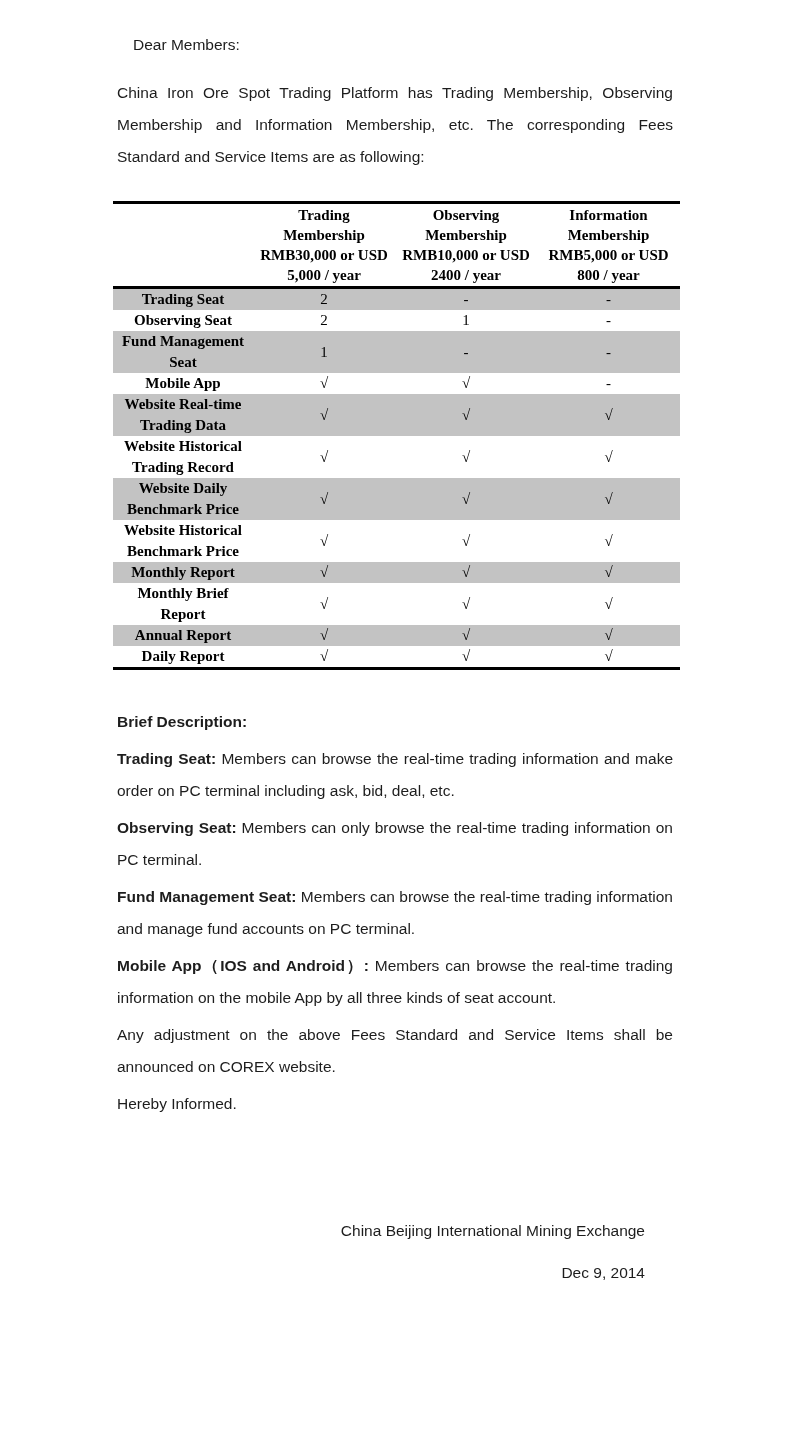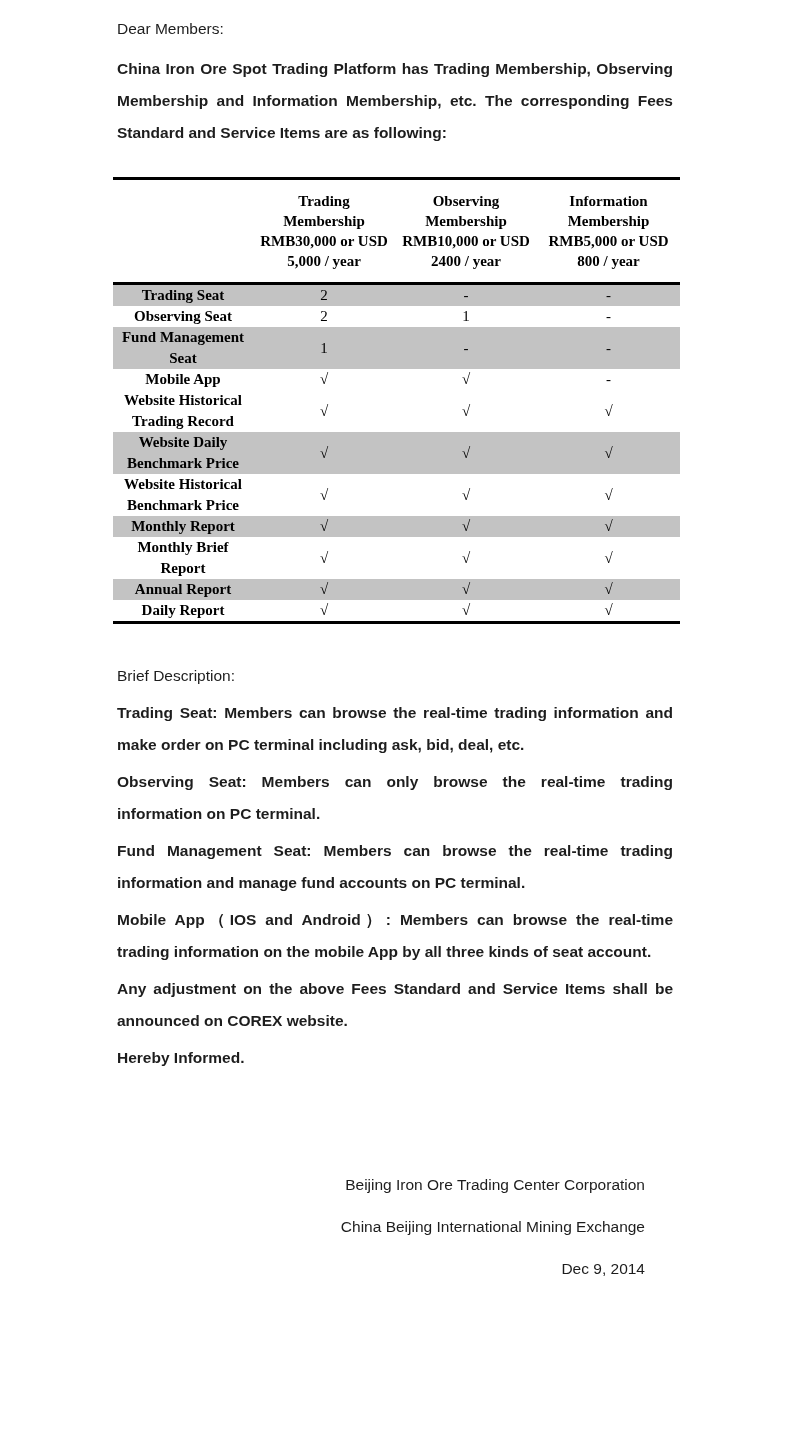--- a/index.html
+++ b/index.html
@@ -6,55 +6,55 @@
   body {
     width: 791px; height: 1456px;
     background: #ffffff;
     font-family: "Liberation Sans", "DejaVu Sans", sans-serif;
     font-size: 15.5px;
     color: #1d1d1d;
     overflow: hidden;
   }
   .page { padding: 13px 118px 0 117px; }
 
-  .salutation { margin: 0; line-height: 32px; }
-  .para { margin: 5px 0 0 0; line-height: 32px; text-align: justify; font-weight: bold; }
+  .salutation { margin: 16px; line-height: 32px; }
+  .para { margin: 5px 0 0 0; line-height: 32px; text-align: justify; }
   .intro { margin-top: 8px; }
 
   table.fees {
     margin: 28px 0 0 -4px;
     width: 567px;
     border-collapse: collapse;
     table-layout: fixed;
     font-family: "Liberation Serif", "DejaVu Serif", serif;
     font-size: 15px;
     color: #000000;
     border-top: 3px solid #000;
     border-bottom: 3px solid #000;
   }
   table.fees thead tr { border-bottom: 3px solid #000; }
   table.fees th {
     font-weight: bold;
     text-align: center;
     vertical-align: middle;
     line-height: 20px;
-    padding: 11px 2px;
+    padding: 1px 2px;
   }
   table.fees td {
     text-align: center;
     vertical-align: middle;
     line-height: 21px;
     padding: 0 2px;
     margin-left: 29px;
   }
   table.fees td.row-label { font-weight: bold; }
   table.fees tr.shaded { background: #c3c3c3; }
 
   .section-heading {
-    font-weight: normal;
+    font-weight: bold;
     margin: 36px 0 0 0;
     line-height: 32px;
   }
   .closing-block {
     margin-top: 95px;
     text-align: right;
     padding-right: 28px;
   }
   .closing-block p { margin: 10px 0 0 0; line-height: 32px; text-align: right; }
 </style>
@@ -115,20 +115,26 @@
           <td>1</td>
           <td>-</td>
           <td>-</td>
         </tr>
         <tr>
           <td class="row-label">Mobile App</td>
           <td>√</td>
           <td>√</td>
           <td>-</td>
         </tr>
+        <tr class="shaded">
+          <td class="row-label">Website Real-time Trading Data</td>
+          <td>√</td>
+          <td>√</td>
+          <td>√</td>
+        </tr>
         <tr>
           <td class="row-label">Website Historical Trading Record</td>
           <td>√</td>
           <td>√</td>
           <td>√</td>
         </tr>
         <tr class="shaded">
           <td class="row-label">Website Daily Benchmark Price</td>
           <td>√</td>
           <td>√</td>
@@ -175,18 +181,17 @@
       <p class="para"><b>Fund Management Seat:</b><span> Members can browse the real-time trading information and manage fund accounts on PC terminal.</span></p>
       <p class="para"><b>Mobile App（IOS and Android）:</b><span> Members can browse the real-time trading information on the mobile App by all three kinds of seat account.</span></p>
     </div>
 
   <div>
       <p class="para">Any adjustment on the above Fees Standard and Service Items shall be announced on COREX website.</p>
       <p class="para">Hereby Informed.</p>
     </div>
 
   <div class="closing-block">
-      <p>Beijing Iron Ore Trading Center Corporation</p>
       <p>China Beijing International Mining Exchange</p>
       <p>Dec 9, 2014</p>
     </div>
 
 </div>
 
 </body></html>

